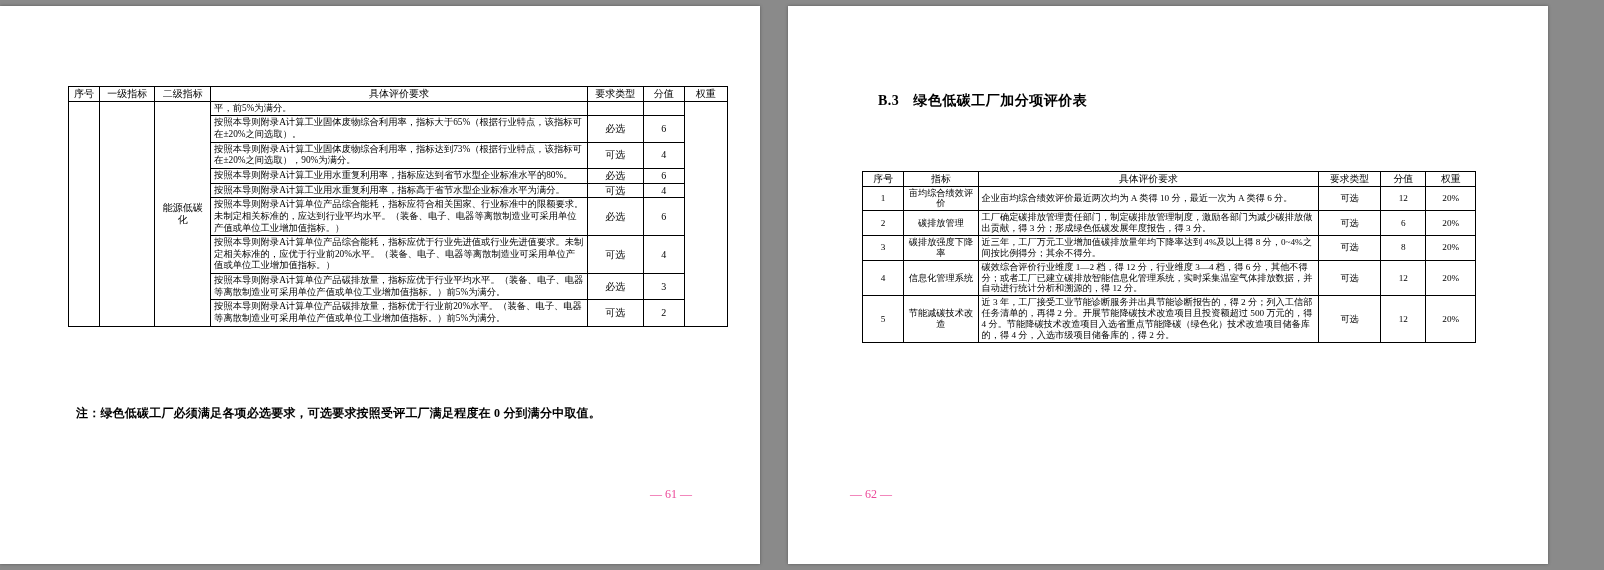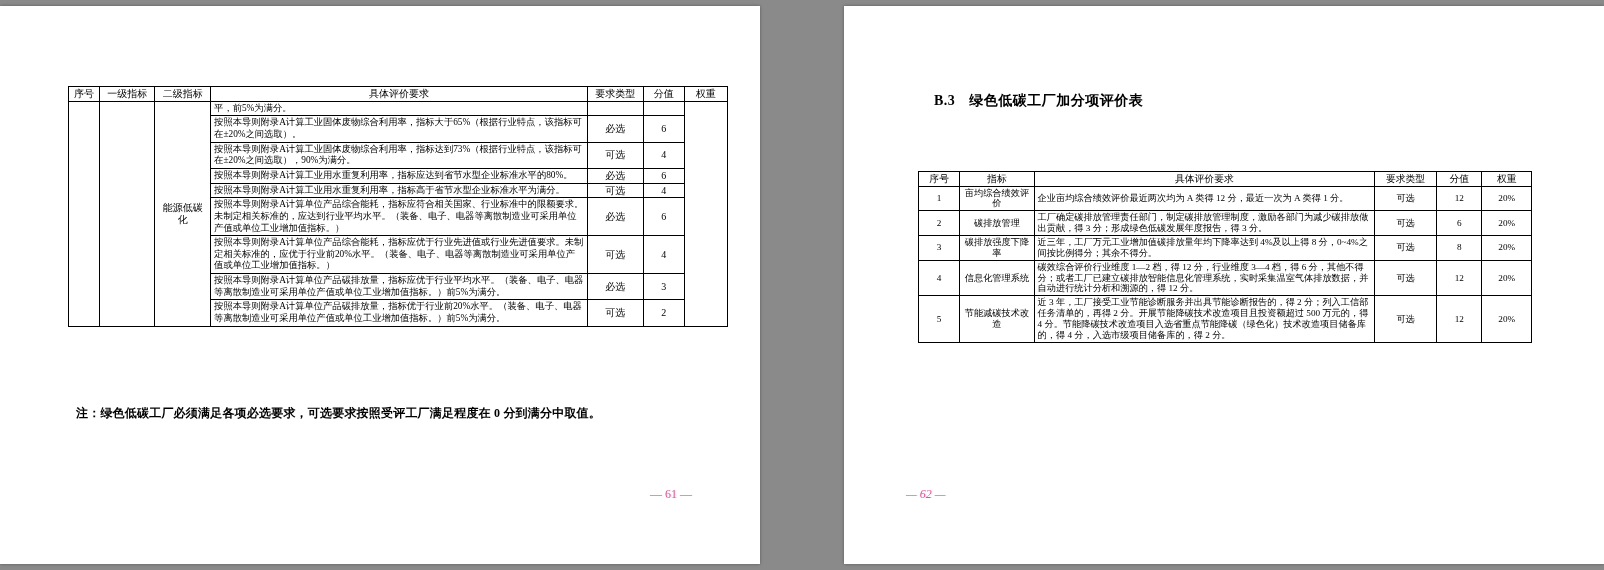--- a/index.html
+++ b/index.html
@@ -12,21 +12,21 @@
   }
   body {
     font-family: "Liberation Serif", "DejaVu Serif", serif;
   }
   .spread {
     position: relative;
     width: 1604px;
     height: 478px;
     display: flex;
     gap: 28px;
-    justify-content: space-between;
+    justify-content: flex-start;
     align-items: flex-start;
     padding-top: 6px;
     box-sizing: border-box;
   }
   .page {
     background: #ffffff;
     width: 760px;
     height: 558px;
     box-sizing: border-box;
     position: relative;
@@ -73,21 +73,21 @@
     color: #000;
     letter-spacing: 0.2px;
     font-weight: bold;
   }
   .folio {
     position: absolute;
     font-size: 12px;
     color: #ec4899;
   }
   #left-folio { right: 68px; bottom: 62px; }
-  #right-folio { left: 62px; bottom: 62px; font-style: italic; }
+  #right-folio { left: 62px; bottom: 62px; }
 
   
   #right-head {
     position: absolute;
     left: 90px;
     top: 86px;
     font-size: 14px;
     font-weight: bold;
     letter-spacing: 0.5px;
   }
@@ -234,21 +234,21 @@
             <th>具体评价要求</th>
             <th>要求类型</th>
             <th>分值</th>
             <th>权重</th>
           </tr>
         </thead>
         <tbody>
           <tr>
             <td class="c tcell-idx">1</td>
             <td class="c">亩均综合绩效评价</td>
-            <td class="l">企业亩均综合绩效评价最近两次均为 A 类得 12 分，最近一次为 A 类得 1 分。</td>
+            <td class="l">企业亩均综合绩效评价最近两次均为 A 类得 10 分，最近一次为 A 类得 6 分。</td>
             <td class="c">可选</td>
             <td class="c">12</td>
             <td class="c">20%</td>
           </tr>
           <tr>
             <td class="c tcell-idx">2</td>
             <td class="c">碳排放管理</td>
             <td class="l">工厂确定碳排放管理责任部门，制定碳排放管理制度，激励各部门为减少碳排放做出贡献，得 3 分；形成绿色低碳发展年度报告，得 3 分。</td>
             <td class="c">可选</td>
             <td class="c">6</td>

